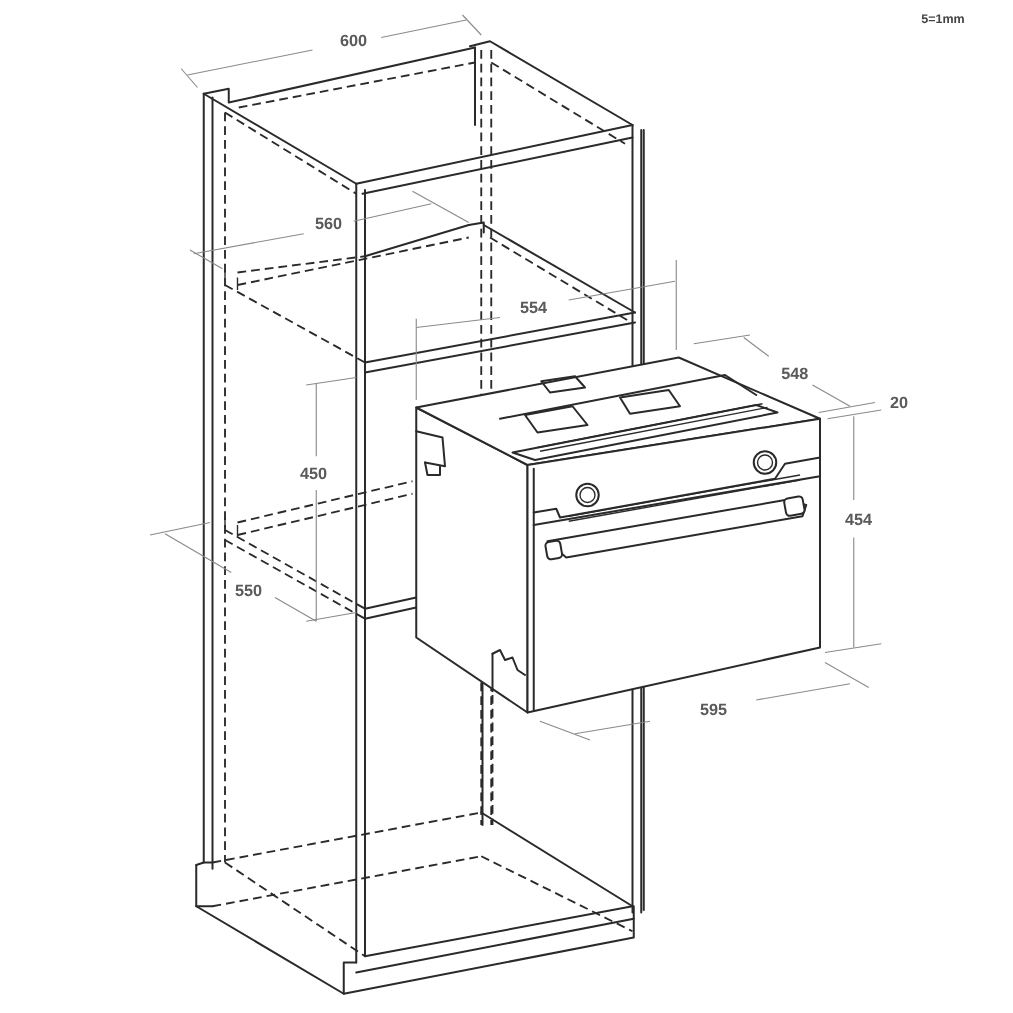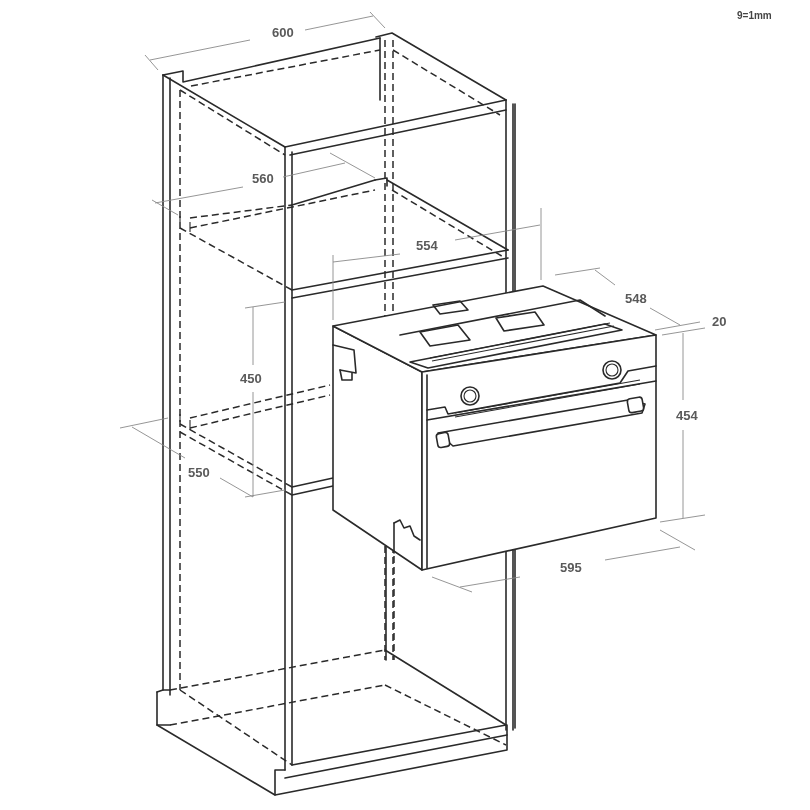--- a/index.html
+++ b/index.html
@@ -9,21 +9,21 @@
     .thin { fill: none; stroke: #2a2a2a; stroke-width: 1.1; }
     .dash { fill: none; stroke: #2a2a2a; stroke-width: 1.5; stroke-dasharray: 7 4; }
     .dim { fill: none; stroke: #8a8a8a; stroke-width: 0.9; }
     .fillw { fill: #ffffff; stroke: #2a2a2a; stroke-width: 1.6; stroke-linejoin: round; }
     .dim-label { font-family: "Liberation Sans", sans-serif; font-size: 13px; font-weight: bold; fill: #5a5a5a; }
     .scale { position: absolute; left: 737px; top: 10px; font-size: 10px; font-weight: bold; color: #444; font-family: "Liberation Sans", sans-serif; }
   </style>
 </head>
 <body>
 
-<div class="scale">9=1mm</div>
+<div class="scale">5=1mm</div>
 
 <svg id="diagram" viewBox="0 0 810 810" xmlns="http://www.w3.org/2000/svg">
 
   <g>
 
     <polyline class="solid" points="163,75 163,690"></polyline>
     <polyline class="solid" points="170,78 170,690"></polyline>
 
     <line class="dash" x1="180" y1="90" x2="180" y2="690"></line>
 

